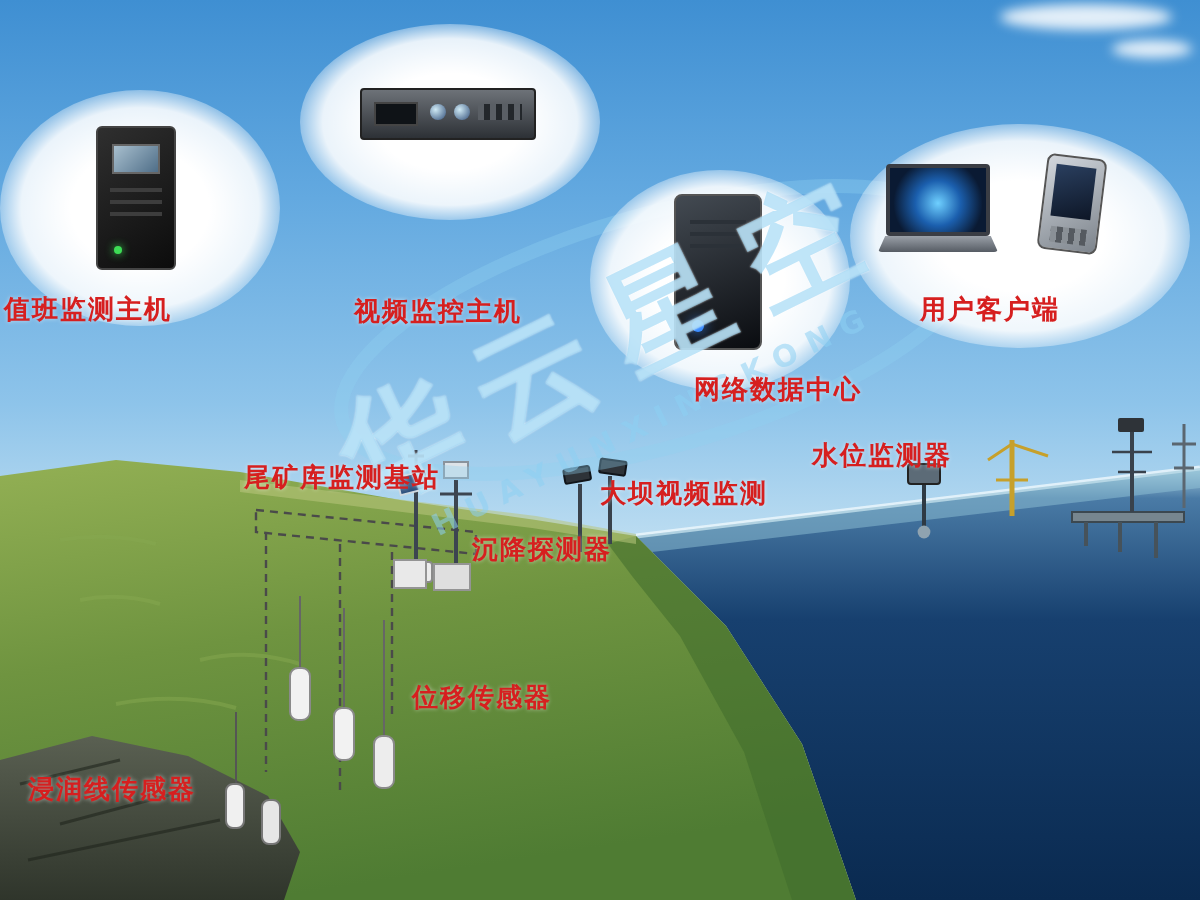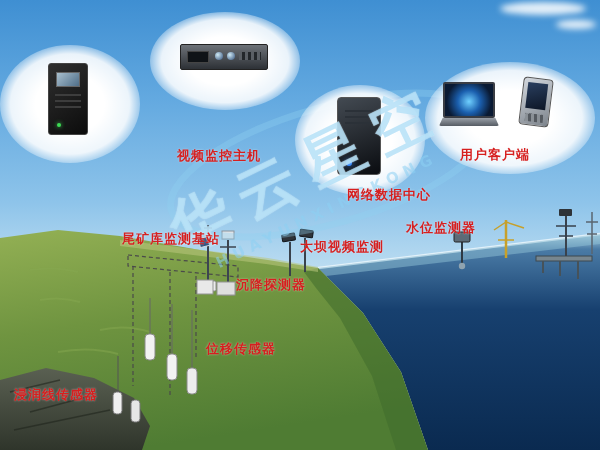--- a/index.html
+++ b/index.html
@@ -196,28 +196,29 @@
     <div class="device-laptop" style="left:14px;top:20px;">
       <div class="lscreen"></div>
       <div class="lbase"></div>
     </div>
     <div class="device-pda" style="left:96px;top:16px;">
       <div class="pscreen"></div>
       <div class="pkeys"></div>
     </div>
   </div>
 
+  <div class="lbl" style="left:2px;top:146px;">值班监测主机</div>
   <div class="lbl" style="left:177px;top:114px;margin-top:33px;">视频监控主机</div>
   <div class="lbl" style="left:307px;top:186px;padding-left:40px;">网络数据中心</div>
   <div class="lbl" style="left:460px;top:146px;">用户客户端</div>
 
   <div class="lbl" style="left:122px;top:214px;margin-top:16px;">尾矿库监测基站</div>
   <div class="lbl" style="left:300px;top:238px;">大坝视频监测</div>
   <div class="lbl" style="left:406px;top:219px;">水位监测器</div>
-  <div class="lbl" style="left:236px;top:276px;">沉降探测器</div>
+  <div class="lbl" style="left:236px;top:266px;">沉降探测器</div>
   <div class="lbl" style="left:14px;top:386px;">浸润线传感器</div>
   <div class="lbl" style="left:206px;top:340px;">位移传感器</div>
 
   <div class="watermark">
     <div class="wm-cn">华云星空</div>
     <div class="wm-en">HUAYUNXINGKONG</div>
   </div>
 
 </div>
 

